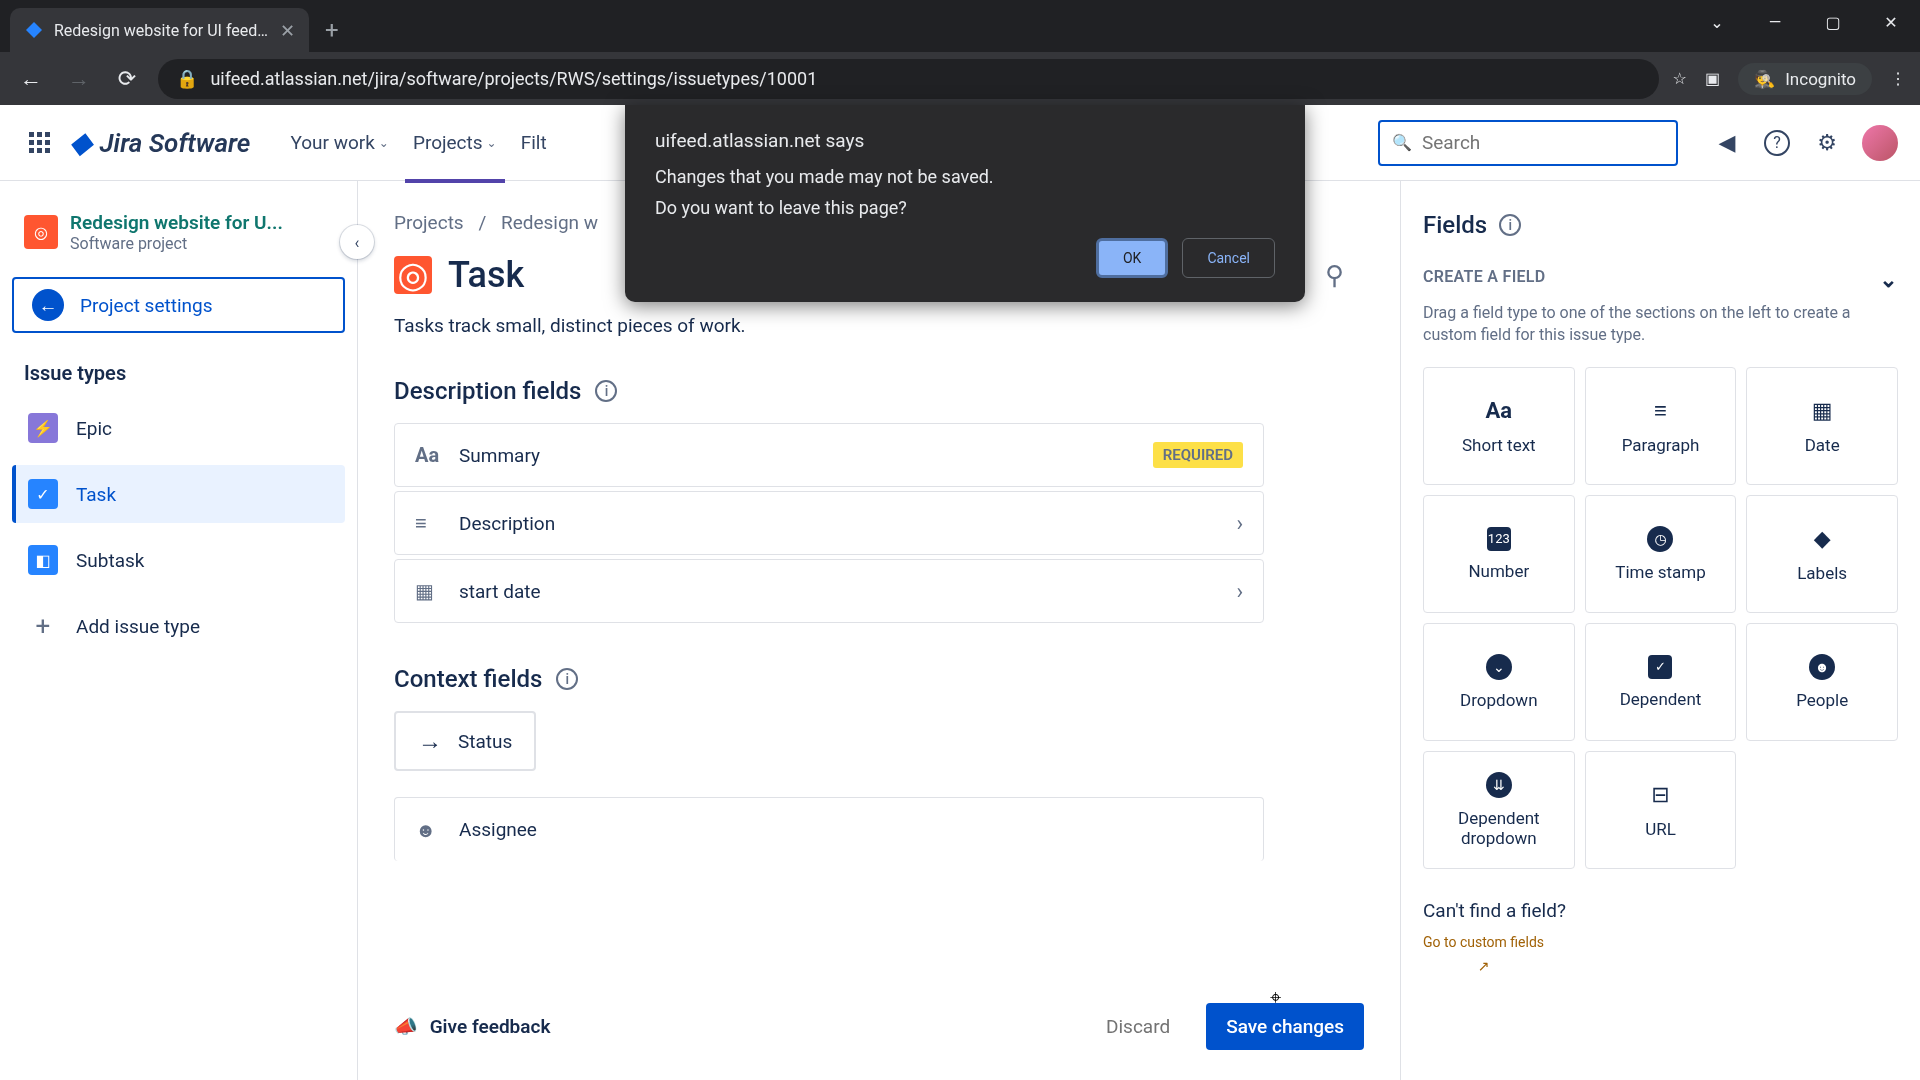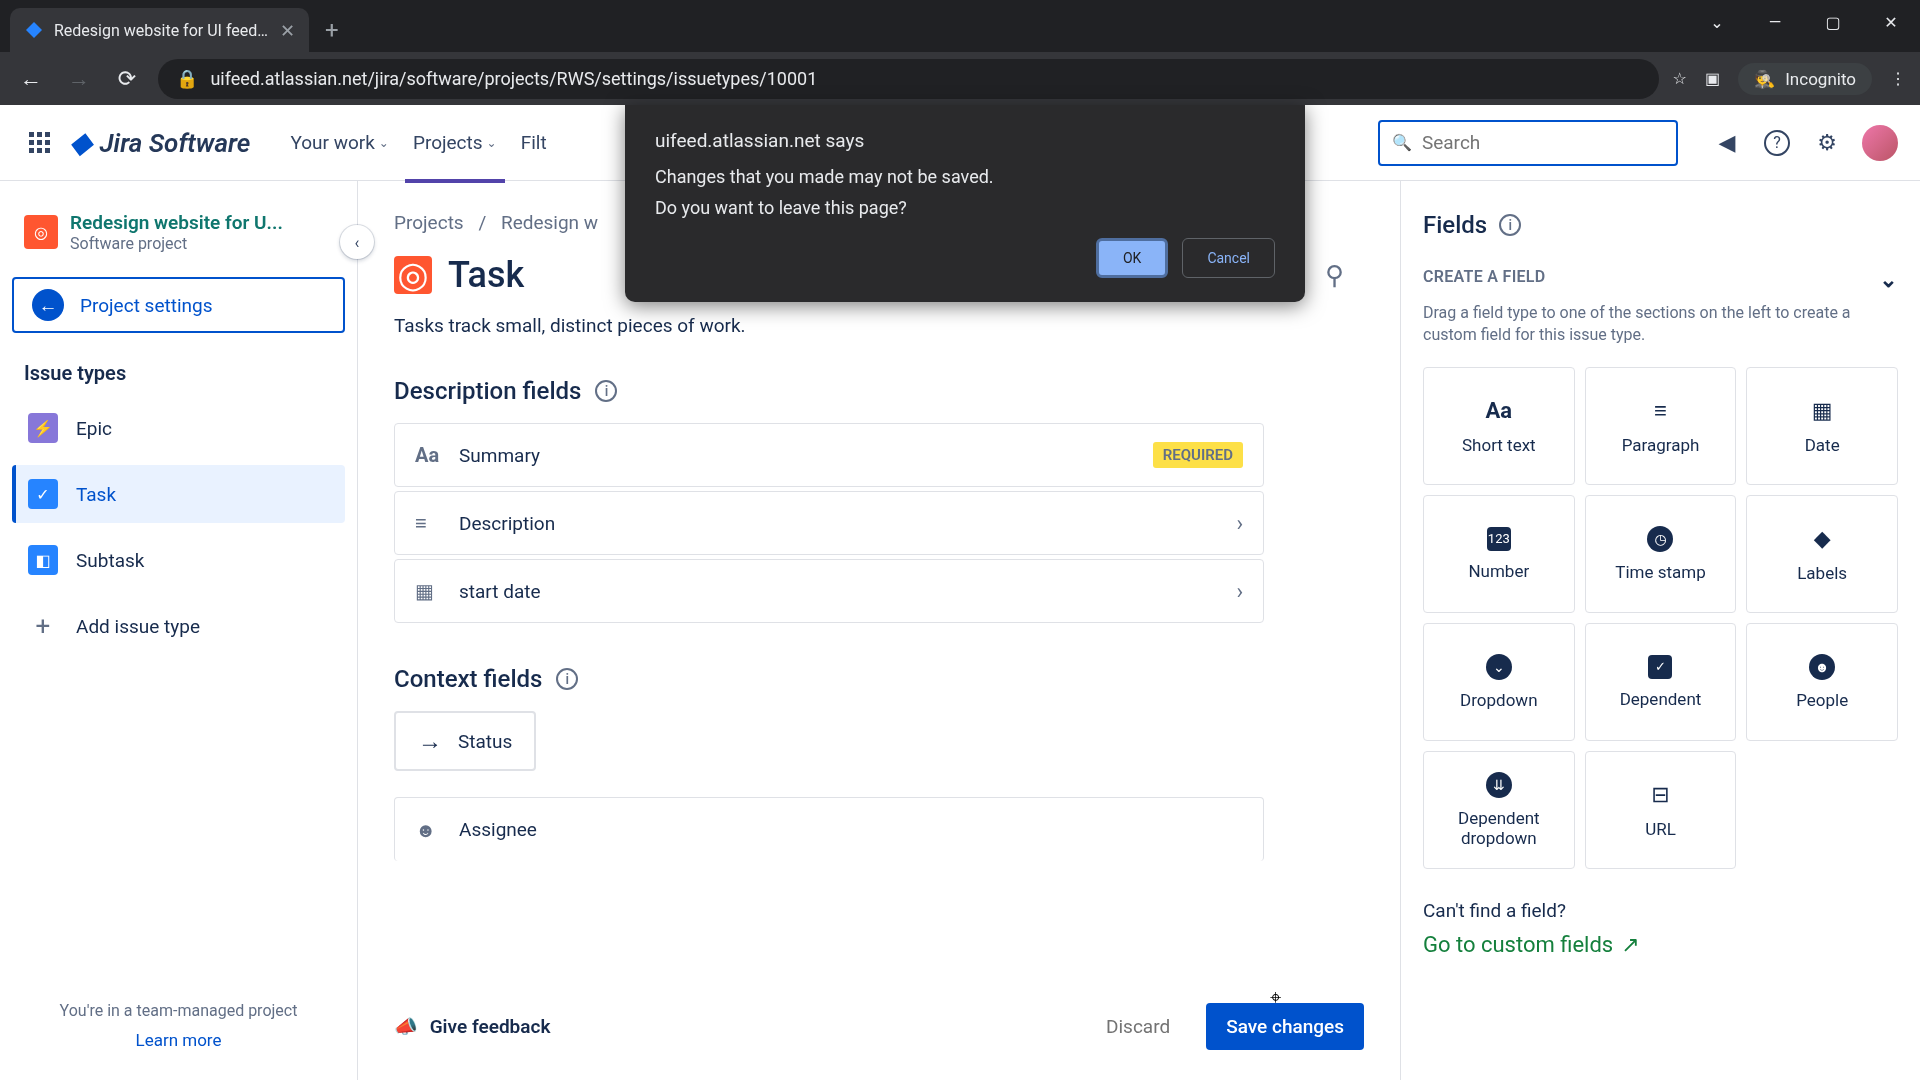--- a/index.html
+++ b/index.html
@@ -84,21 +84,21 @@
 
 .right-panel { width: 520px; border-left: 1px solid #dfe1e6; padding: 30px 22px; overflow:hidden;}
 .rp-title { font-size: 24px; font-weight: 500; color: #172b4d; display:flex; align-items:center; gap:12px; margin-bottom:28px;}
 .rp-section { display:flex; justify-content:space-between; align-items:flex-start; font-size:16px; font-weight:600; color:#626f86; margin-bottom:10px; letter-spacing:0.3px;}
 .rp-hint { font-size:16px; color:#626f86; margin-bottom:20px; line-height:1.4;}
 .field-grid { display:grid; grid-template-columns: repeat(3, 1fr); gap: 10px; margin-bottom: 30px;}
 .field-card { border:1px solid #dfe1e6; border-radius:4px; height:118px; display:flex; flex-direction:column; align-items:center; justify-content:center; gap:10px; font-size:17px; color:#172b4d; cursor:grab;}
 .field-card-ic { width:28px; height:28px; display:flex; align-items:center; justify-content:center; font-size:22px; color:#172b4d;}
 .ic-circle { width:26px; height:26px; border-radius:50%; background:#172b4d; color:#fff; display:flex; align-items:center; justify-content:center; font-size:14px;}
 .ic-sq { width:24px; height:24px; border-radius:4px; background:#172b4d; color:#fff; display:flex; align-items:center; justify-content:center; font-size:13px;}
-.rp-link { color:#15803d; font-size:22px; text-decoration:none; display:inline-flex; align-items:center; gap:8px;}
+.rp-link { color:#a16207; font-size:14px; text-decoration:none; display:inline-flex; align-items:center; gap:8px;flex-direction:column;}
 .rp-q { font-size:19px; color:#172b4d; margin-bottom:10px;}
 
 
 .dialog { position: absolute; top: 105px; left: 625px; width: 680px; background: #2a2a2c; border-radius: 0 0 10px 10px; padding: 24px 30px; box-shadow: 0 4px 20px rgba(0,0,0,0.5); z-index: 1000; color: #e8eaed; }
 .dlg-title { font-size: 19px; margin-bottom: 14px; }
 .dlg-body { font-size: 18px; margin-bottom: 10px; }
 .dlg-btns { display: flex; justify-content: flex-end; gap: 14px; margin-top: 20px;}
 .dlg-btn { border: 1px solid #5f6368; background: #2a2a2c; color: #8ab4f8; padding: 9px 24px; border-radius: 6px; font-size: 14px; cursor: pointer;}
 .dlg-btn.ok { background: #8ab4f8; color: #202124; border: 3px solid #4f6e9f;}
 
@@ -219,24 +219,20 @@
         <span>Task</span>
       </div>
       <div class="side-item">
         <div class="itype-ic itype-subtask">◧</div>
         <span>Subtask</span>
       </div>
       <div class="side-item add-type">
         <div class="add-ic">+</div>
         <span>Add issue type</span>
       </div>
-      <div class="sidebar-footer">
-        <div>You're in a team-managed project</div>
-        <a href="#">Learn more</a>
-      </div>
     </div>
 
     <div class="content">
       <div class="content-scroll">
       <div class="breadcrumb">
         <span>Projects</span>
         <span class="bc-sep">/</span>
         <span>Redesign w</span>
       </div>
       <div class="page-title">

